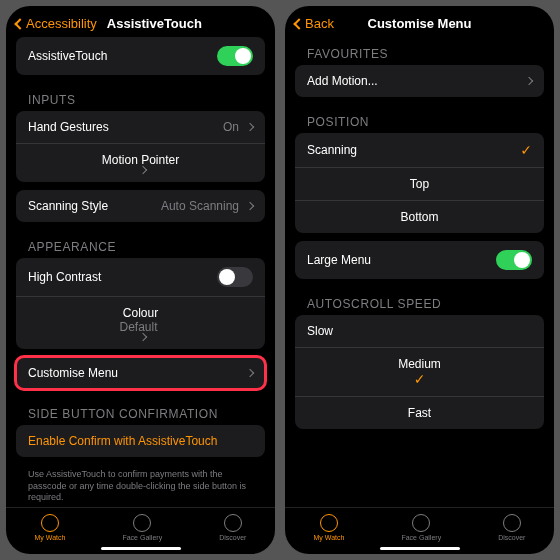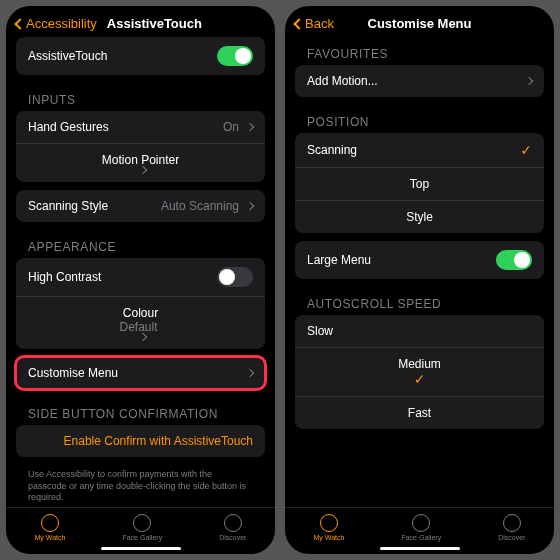--- a/index.html
+++ b/index.html
@@ -126,21 +126,20 @@
     color: var(--accent);
     font-size: 14px;
   }
   .highlight {
     outline: 3px solid var(--red);
     outline-offset: -1px;
     border-radius: 8px;
   }
   .accent-row {
     color: var(--accent) !important;
-    text-align: right;
   }
   .desc {
     color: var(--muted);
     font-size: 9px;
     line-height: 1.3;
     padding: 4px 12px 0 12px;
   }
   .tabbar {
     display: flex;
     justify-content: space-around;
@@ -233,21 +232,21 @@
         <span class="chev-right"></span>
       </div>
     </div>
 
     <div class="section-label">SIDE BUTTON CONFIRMATION</div>
     <div class="group">
       <div class="row accent-row">
         <span class="label accent-row">Enable Confirm with AssistiveTouch</span>
       </div>
     </div>
-    <div class="desc">Use Accessibility to confirm payments with the passcode or any time double-clicking the side button is required.</div>
+    <div class="desc">Use AssistiveTouch to confirm payments with the passcode or any time double-clicking the side button is required.</div>
   </div>
 
   <div class="tabbar">
     <div class="tab active">
       <div class="tab-icon"></div>
       <span>My Watch</span>
     </div>
     <div class="tab">
       <div class="tab-icon"></div>
       <span>Face Gallery</span>
@@ -281,21 +280,21 @@
     <div class="section-label">POSITION</div>
     <div class="group">
       <div class="row">
         <span class="label">Scanning</span>
         <span class="check">✓</span>
       </div>
       <div class="row">
         <span class="label">Top</span>
       </div>
       <div class="row">
-        <span class="label">Style</span>
+        <span class="label">Bottom</span>
       </div>
     </div>
 
     <div class="group">
       <div class="row">
         <span class="label">Large Menu</span>
         <div class="switch on">
             <div class="knob"></div>
           </div>
       </div>

